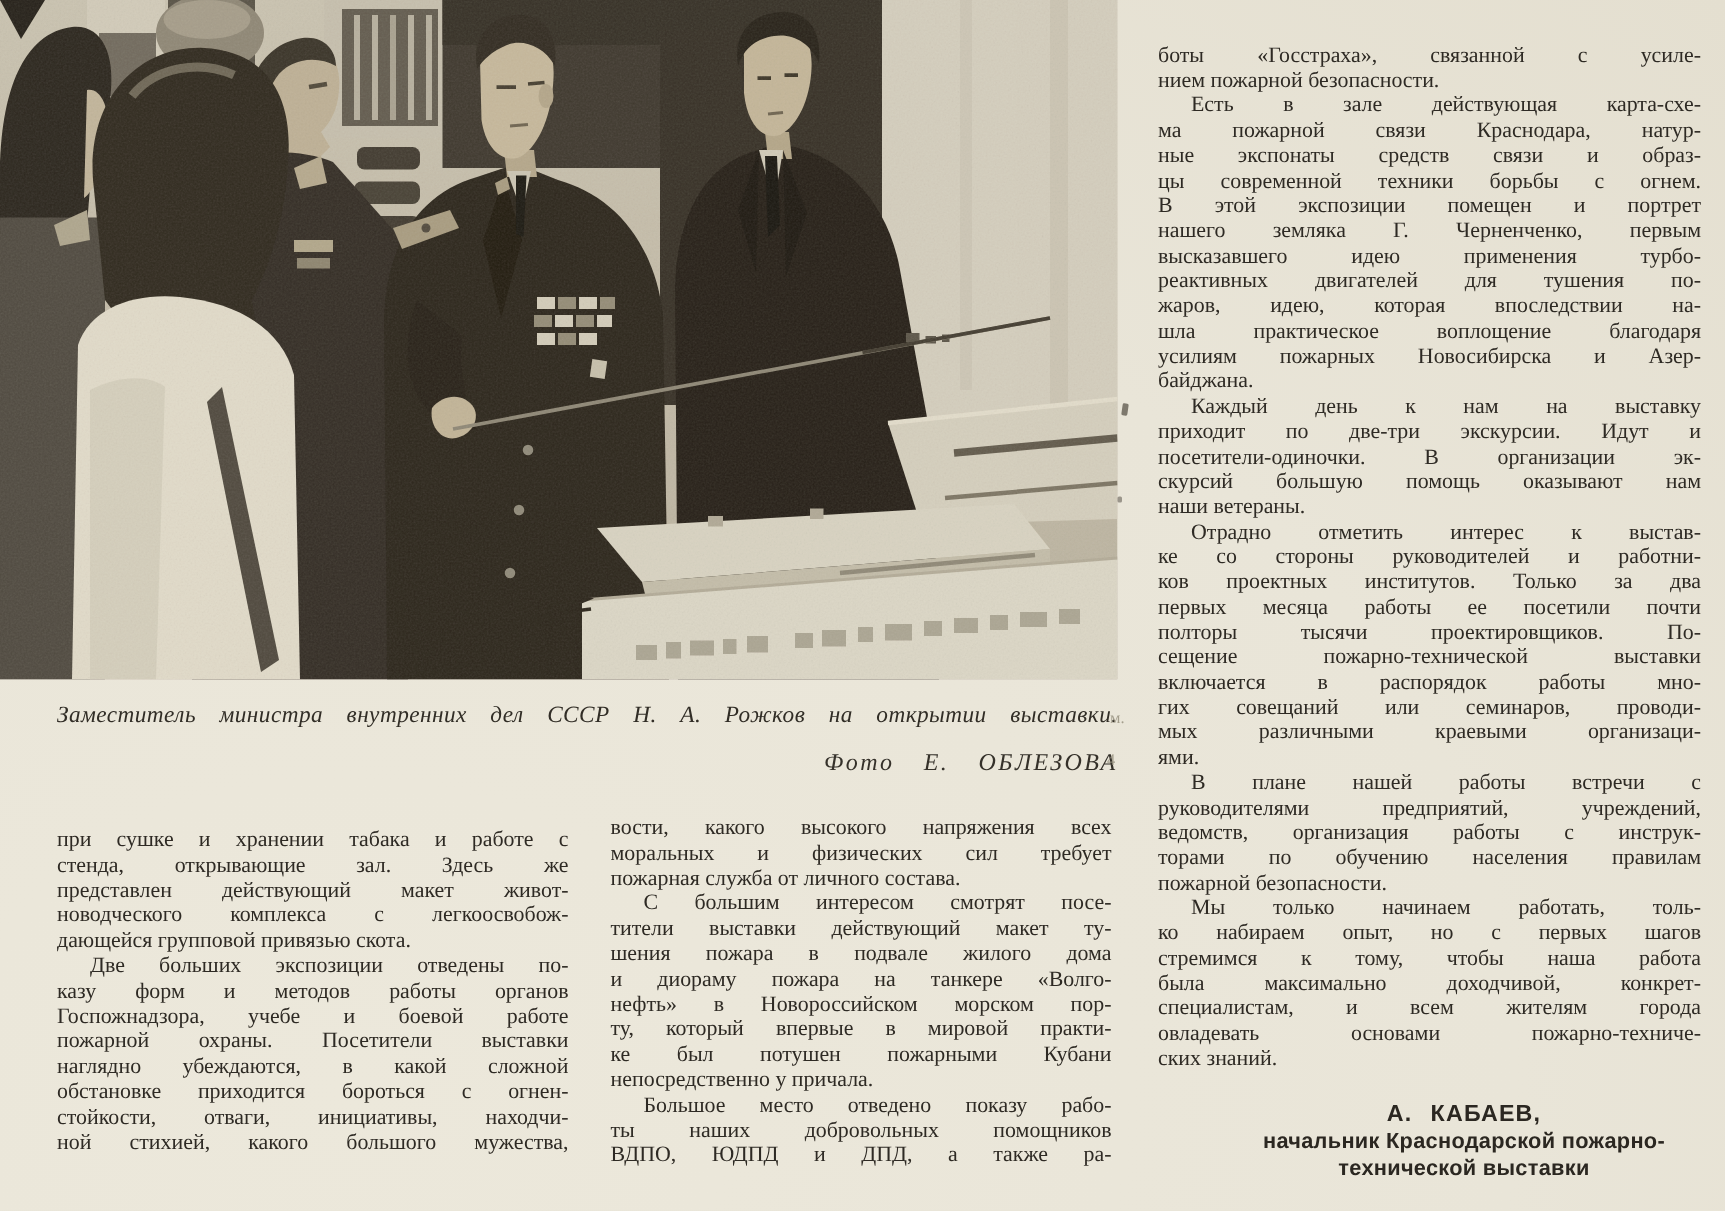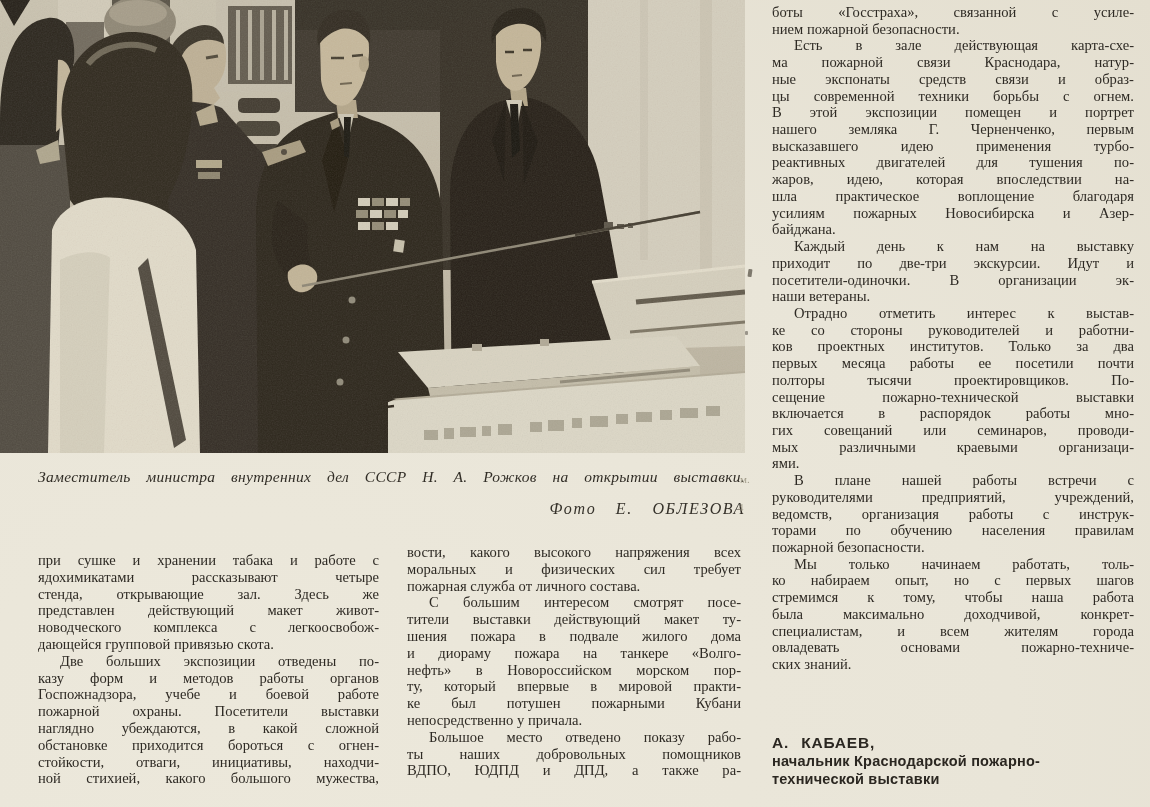--- a/index.html
+++ b/index.html
@@ -23,32 +23,32 @@
   }
   .credit{
     position:absolute;left:400px;top:500px;width:345px;
     font-style:italic;font-size:16px;color:#35312a;
     text-align:right;word-spacing:14px;letter-spacing:1.6px;
   }
 
   .col{position:absolute;color:#2e2a24;font-size:14.6px;}
   .col-left{left:38px;top:552px;width:341px;}
   .col-mid{left:407px;top:544px;width:334px;}
-  .col-right{left:772px;top:4px;width:362px;}
+  .col-right{left:772px;top:29px;width:362px;}
   .col .line{
     line-height:16.8px;
     text-align:justify;text-align-last:justify;
   }
   .col-right .line{line-height:16.72px;}
   .line.indent{padding-left:22px;}
   .line.end{text-align-last:left;}
 
   .signature{
-    position:absolute;left:772px;top:733px;width:336px;
-    text-align:left;
+    position:absolute;left:808px;top:733px;width:336px;
+    text-align:center;
     font-family:"Liberation Sans", sans-serif;font-weight:bold;color:#2b2721;
   }
   .sig-name{font-size:15.5px;line-height:20px;letter-spacing:.8px;word-spacing:7px;}
   .sig-role{font-size:14.5px;line-height:17.5px;letter-spacing:.2px;}
 
   .speck{position:absolute;background:#5a544a;border-radius:1px;}
   .speck.s1{left:748px;top:269px;width:4px;height:8px;opacity:.75;transform:rotate(8deg);}
   .speck.s2{left:745px;top:331px;width:3px;height:4px;opacity:.55;}
   .ghost{position:absolute;color:#938d7b;font-size:11px;font-family:"Liberation Serif",serif;}
   .ghost.g1{left:740px;top:473px;opacity:.8;}
@@ -237,21 +237,20 @@
       <rect width="745" height="453" filter="url(#grain)" opacity="0.13"></rect>
       <rect width="745" height="453" fill="#b09c74" opacity="0.07"></rect>
     </svg>
   </figure>
 
   <div class="caption">Заместитель министра внутренних дел СССР Н. А. Рожков на открытии выставки.</div>
   <div class="credit">Фото Е. ОБЛЕЗОВА</div>
 
   <div class="col col-left">
       <div class="line">при сушке и хранении табака и работе с</div>
-      <div class="line">ядохимикатами рассказывают четыре</div>
       <div class="line">стенда, открывающие зал. Здесь же</div>
       <div class="line">представлен действующий макет живот-</div>
       <div class="line">новодческого комплекса с легкоосвобож-</div>
       <div class="line end">дающейся групповой привязью скота.</div>
       <div class="line indent">Две больших экспозиции отведены по-</div>
       <div class="line">казу форм и методов работы органов</div>
       <div class="line">Госпожнадзора, учебе и боевой работе</div>
       <div class="line">пожарной охраны. Посетители выставки</div>
       <div class="line">наглядно убеждаются, в какой сложной</div>
       <div class="line">обстановке приходится бороться с огнен-</div>
@@ -285,20 +284,21 @@
       <div class="line">нашего земляка Г. Черненченко, первым</div>
       <div class="line">высказавшего идею применения турбо-</div>
       <div class="line">реактивных двигателей для тушения по-</div>
       <div class="line">жаров, идею, которая впоследствии на-</div>
       <div class="line">шла практическое воплощение благодаря</div>
       <div class="line">усилиям пожарных Новосибирска и Азер-</div>
       <div class="line end">байджана.</div>
       <div class="line indent">Каждый день к нам на выставку</div>
       <div class="line">приходит по две-три экскурсии. Идут и</div>
       <div class="line">посетители-одиночки. В организации эк-</div>
+      <div class="line">скурсий большую помощь оказывают нам</div>
       <div class="line end">наши ветераны.</div>
       <div class="line indent">Отрадно отметить интерес к выстав-</div>
       <div class="line">ке со стороны руководителей и работни-</div>
       <div class="line">ков проектных институтов. Только за два</div>
       <div class="line">первых месяца работы ее посетили почти</div>
       <div class="line">полторы тысячи проектировщиков. По-</div>
       <div class="line">сещение пожарно-технической выставки</div>
       <div class="line">включается в распорядок работы мно-</div>
       <div class="line">гих совещаний или семинаров, проводи-</div>
       <div class="line">мых различными краевыми организаци-</div>

